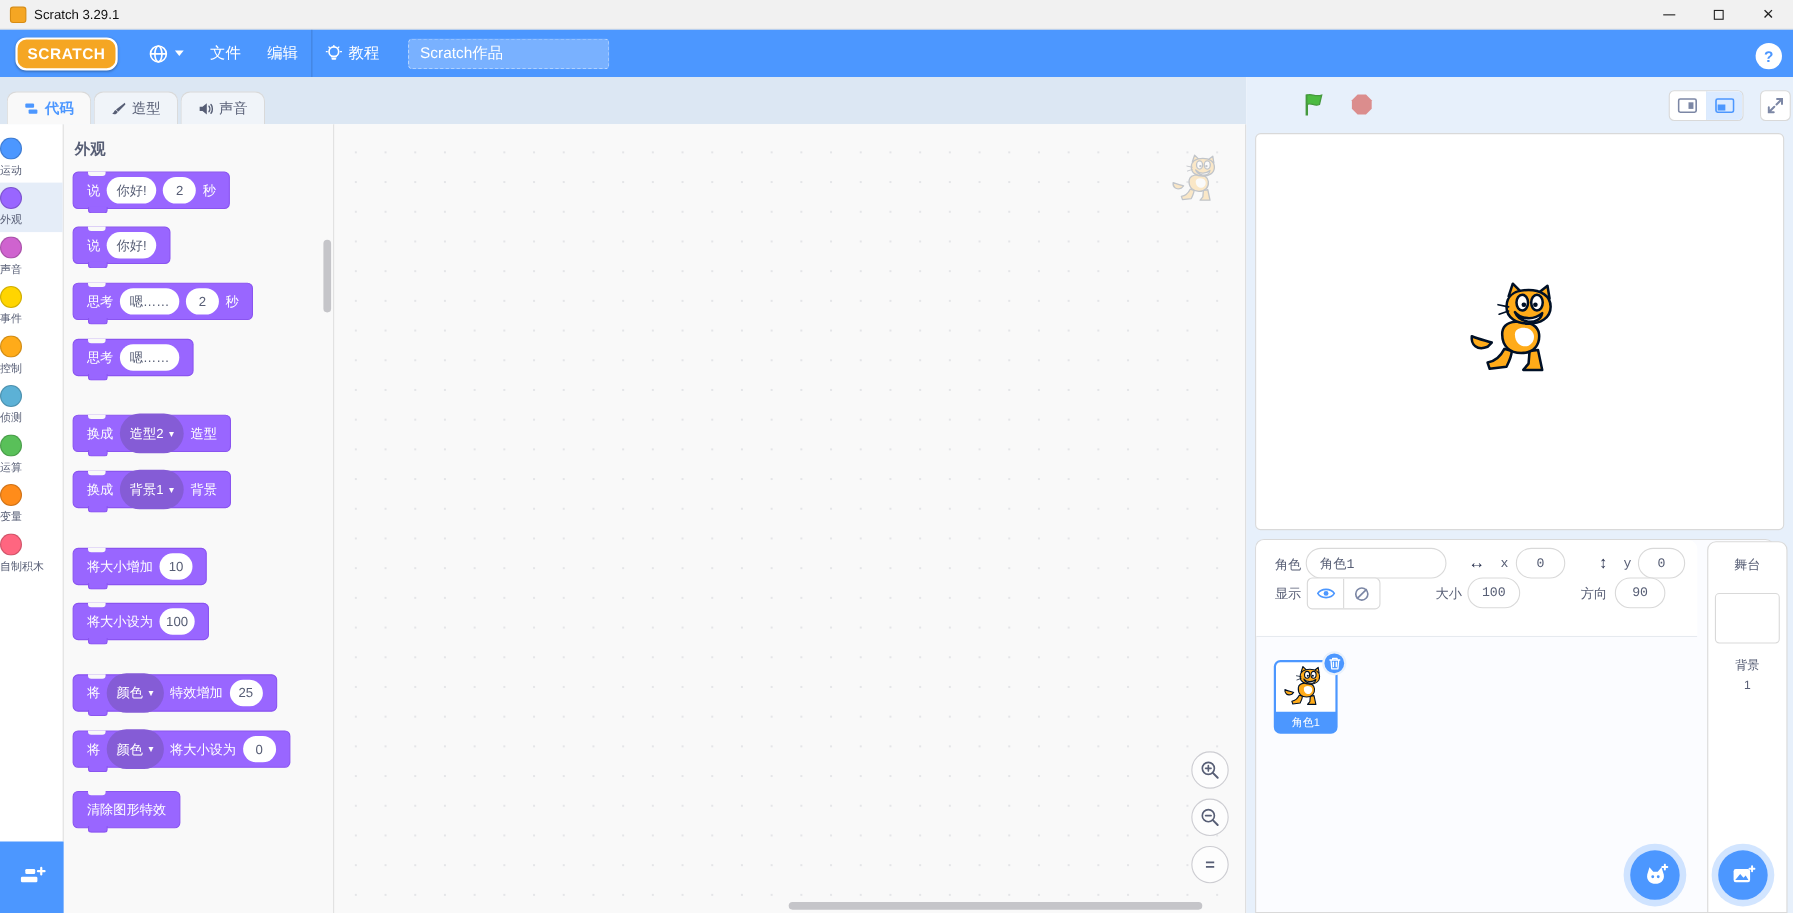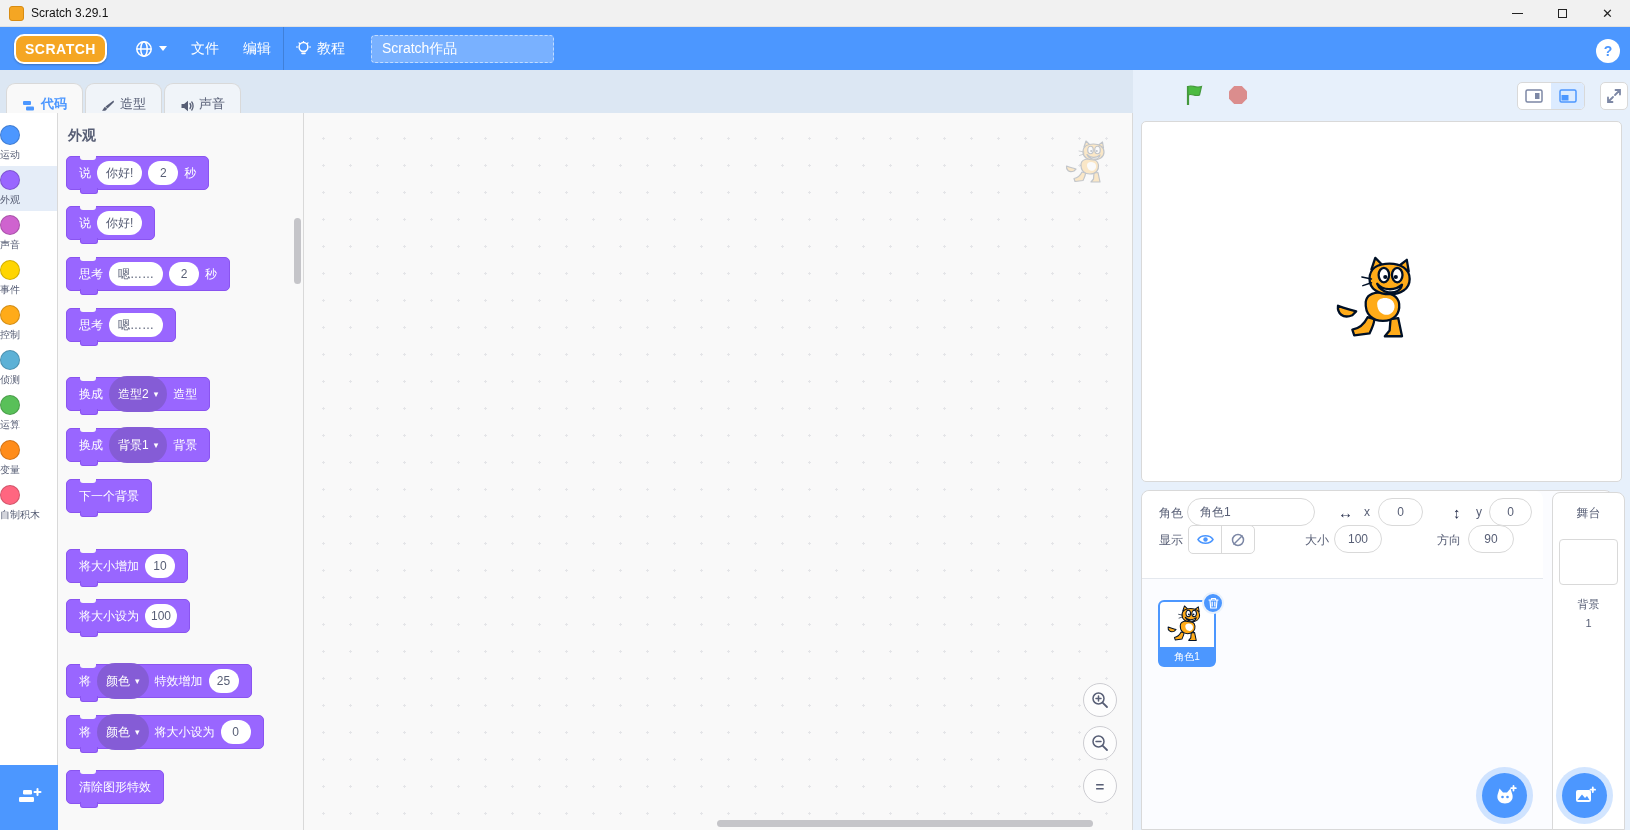--- a/index.html
+++ b/index.html
@@ -22,21 +22,21 @@
   .menu-item { color:#fff; font-size:14px; padding:0 12px; height:43px; display:flex; align-items:center; gap:6px; }
   .menu-sep { width:1px; height:43px; background:rgba(0,0,0,0.15); }
   #globe-wrap { margin-left:16px; }
   .caret-down { width:0; height:0; border-left:4px solid transparent; border-right:4px solid transparent; border-top:5px solid #fff; display:inline-block; }
   #project-input { width:183px; height:28px; margin-left:14px; background:rgba(255,255,255,.25); border:1px dashed rgba(255,255,255,.55); border-radius:4px; color:#fff; font-size:14px; padding:0 10px; font-family:inherit; }
   #project-input::placeholder { color:#fff; }
   #help-btn { left:1596px; top:39px; width:24px; height:24px; border-radius:50%; background:#fff; color:#4C97FF; font-weight:bold; font-size:14px; display:flex; align-items:center; justify-content:center; }
 
   
   #tabstrip { left:0; top:70px; width:1133px; height:43px; background:#DCE7F3; }
-  .tab { position:absolute; bottom:0; height:30px; width:77px; border:1px solid #D9D9D9; border-bottom:none; border-radius:9px 9px 0 0; display:flex; align-items:flex-end; justify-content:center; gap:5px; font-size:13px; color:#575E75; background:#F0F4F9; }
+  .tab { position:absolute; bottom:0; height:30px; width:77px; border:1px solid #D9D9D9; border-bottom:none; border-radius:9px 9px 0 0; display:flex; align-items:center; justify-content:center; gap:5px; font-size:13px; color:#575E75; background:#F0F4F9; }
   .tab.active { background:#F9F9F9; color:#4C97FF; font-weight:bold; }
   .tab svg { display:block; }
 
   
   #sidebar { left:0; top:113px; width:58px; height:652px; background:#fff; border-right:1px solid #D9D9D9; padding-top:8px; }
   .cat-item { height:45px; display:flex; flex-direction:column; align-items:flex-start; justify-content:center; gap:3px; cursor:pointer; }
   .cat-item.selected { background:#E5EDF8; }
   .cat-circle { width:20px; height:20px; border-radius:50%; border:1px solid rgba(0,0,0,0.18); }
   .cat-label { font-size:10px; color:#575E75; white-space:nowrap; }
 
@@ -71,21 +71,21 @@
   #stage-size-group { left:1517px; top:82px; width:68px; height:28px; border:1px solid #D9D9D9; border-radius:5px; background:#fff; display:flex; overflow:hidden; }
   .ssg-cell { width:33px; height:26px; display:flex; align-items:center; justify-content:center; }
   .ssg-cell.sel { background:#DCEBFF; }
   .ssg-divider { width:1px; background:#D9D9D9; }
   #fullscreen-btn { left:1600px; top:82px; width:28px; height:28px; border:1px solid #D9D9D9; border-radius:5px; background:#fff; display:flex; align-items:center; justify-content:center; }
 
   #stage { left:1141px; top:121px; width:481px; height:361px; background:#fff; border:1px solid #D9D9D9; border-radius:5px; }
   #stage-cat { left:1333px; top:256px; width:96px; height:86px; cursor:grab; }
 
   
-  #sprite-area { left:1141px; top:490px; width:472px; height:340px; background:#FBFCFF; border:1px solid #D9D9D9; border-radius:8px 8px 0 0; }
+  #sprite-area { left:1141px; top:490px; width:472px; height:340px; background:#FBFCFF; border:1px solid #D9D9D9; border-radius:8px 8px 0 0;font-family:Liberation Mono, monospace; }
   #sprite-info { position:absolute; left:0; top:0; width:401px; height:88px; background:#fff; border-bottom:1px solid #E4E8EE; border-radius:8px 8px 0 0; }
   .sp-label { position:absolute; font-size:12px; color:#575E75; }
   .pill { position:absolute; height:28px; background:#fff; border:1px solid #D9D9D9; border-radius:16px; font-size:12px; color:#575E75; text-align:center; font-family:inherit; }
   .arrow-ico { position:absolute; font-size:15px; font-weight:bold; color:#2B3350; }
   #eye-group { position:absolute; left:46px; top:34px; width:67px; height:29px; border:1px solid #D9D9D9; border-radius:5px; background:#fff; display:flex; overflow:hidden; }
   .eye-cell { width:33px; display:flex; align-items:center; justify-content:center; }
 
   #sprite-card { left:1158px; top:600px; width:58px; height:67px; background:#fff; border:2px solid #4C97FF; border-radius:6px; overflow:visible; }
   #sprite-card .thumb { position:absolute; left:0; top:0; right:0; bottom:19px; display:flex; align-items:center; justify-content:center; }
   #sprite-card .name-bar { position:absolute; left:-1px; right:-1px; bottom:-1px; height:19px; background:#4C97FF; border-radius:0 0 4px 4px; color:#fff; font-size:10px; display:flex; align-items:center; justify-content:center; }
@@ -279,23 +279,20 @@
     <span class="bt">造型</span>
   </div></div>
 
 
   <div class="block-row"><div class="block" style="margin-top:17px">
     <span class="bt">换成</span>
     <span class="bd">背景1</span>
     <span class="bt">背景</span>
   </div></div>
 
-  <div class="block-row"><div class="block" style="margin-top:17px">
-    <span class="bt">下一个背景</span>
-  </div></div>
 
   <div class="block-row"><div class="block" style="margin-top:36px">
     <span class="bt">将大小增加</span>
     <span class="bi num">10</span>
   </div></div>
 
   <div class="block-row"><div class="block" style="margin-top:16px">
     <span class="bt">将大小设为</span>
     <span class="bi num">100</span>
   </div></div>

